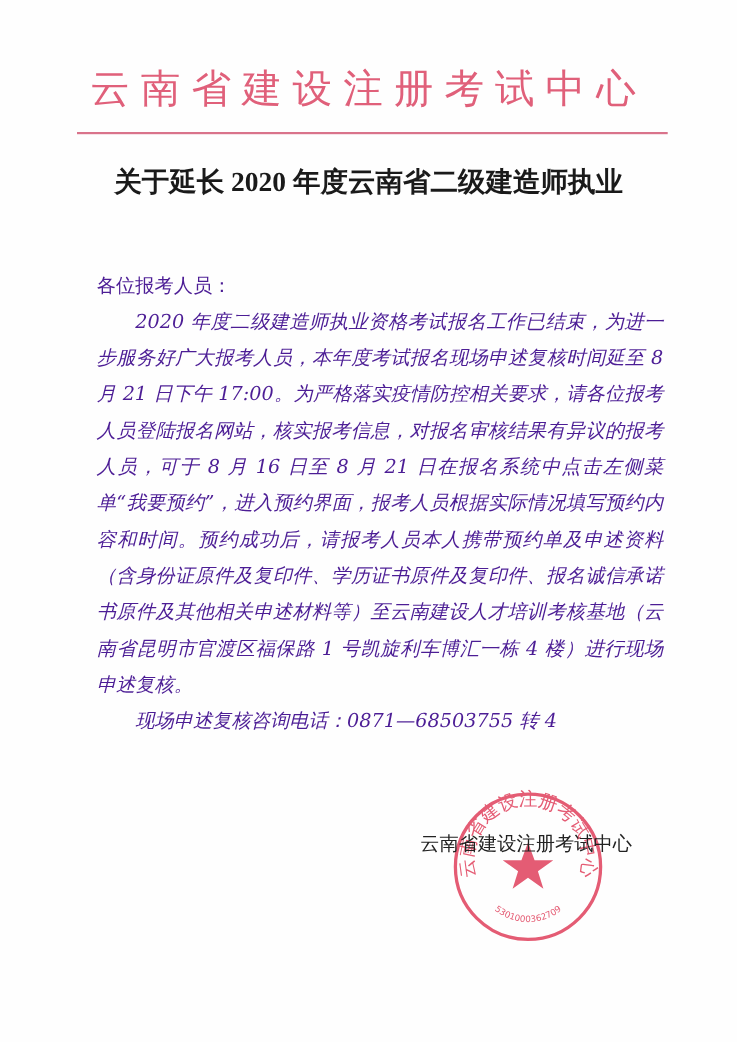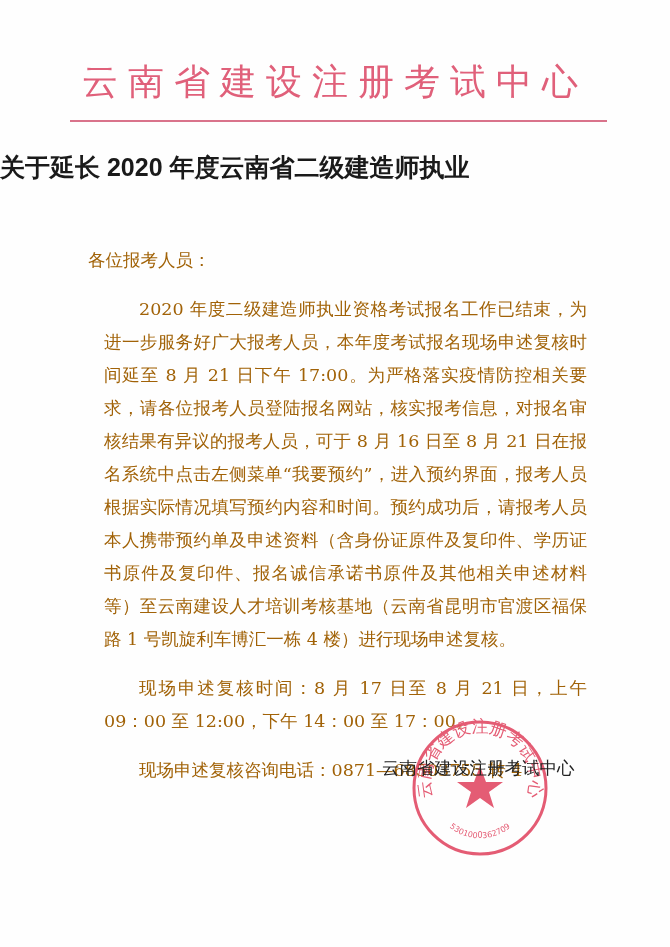--- a/index.html
+++ b/index.html
@@ -9,31 +9,31 @@
   }
   .letterhead {
     position: absolute; left: 0; top: 60px; width: 670px; text-align: center;
     color: #e0607a; font-size: 36px; letter-spacing: 10px; line-height: 44px;
     font-family: "DejaVu Serif", serif; font-weight: normal;
   }
   .rule {
     position: absolute; left: 70px; top: 120px; width: 537px; height: 2px; background: #d9738b;
   }
   .title {
-    position: absolute; left: 0; top: 150px; width: 670px; text-align: left;
+    position: absolute; left: 0; top: 150px; width: 670px; text-align: center;
     font-size: 25px; font-weight: bold; line-height: 34px; color: #1a1a1a;
-    font-family: Liberation Sans, sans-serif;
+    font-family: Liberation Serif, serif;
   }
   .body {
     position: absolute; left: 88px; top: 244px; width: 515px;
     font-size: 17.5px; line-height: 33px; text-align: justify;
-    font-family: "DejaVu Serif", serif; color: #a16207;
+    font-family: "DejaVu Serif", serif; color: #4c1d95;
   }
   .salutation { margin: 0; }
-  .para { margin: 16px; text-indent: 2em; }
+  .para { margin: 0; text-indent: 2em; font-style: italic; }
   .signature {
     position: absolute; left: 382px; top: 752px; width: 240px; font-size: 17.5px; line-height: 33px;
     font-family: "DejaVu Serif", serif; color: #222;
   }
   .sig-org { display: block; letter-spacing: 0px; }
   .sig-date { display: block; padding-left: 40px; }
   .stamp {
     position: absolute; left: 410px; top: 718px; width: 140px; height: 140px;
     opacity: 0.85; pointer-events: none;
   }
@@ -44,21 +44,20 @@
 <div class="letterhead">云南省建设注册考试中心</div>
 <div class="rule"></div>
 
 <div class="title">
   <div>关于延长 2020 年度云南省二级建造师执业</div>
 </div>
 
 <div class="body">
   <p class="salutation">各位报考人员：</p>
   <p class="para">2020 年度二级建造师执业资格考试报名工作已结束，为进一步服务好广大报考人员，本年度考试报名现场申述复核时间延至 8 月 21 日下午 17:00。为严格落实疫情防控相关要求，请各位报考人员登陆报名网站，核实报考信息，对报名审核结果有异议的报考人员，可于 8 月 16 日至 8 月 21 日在报名系统中点击左侧菜单“我要预约”，进入预约界面，报考人员根据实际情况填写预约内容和时间。预约成功后，请报考人员本人携带预约单及申述资料（含身份证原件及复印件、学历证书原件及复印件、报名诚信承诺书原件及其他相关申述材料等）至云南建设人才培训考核基地（云南省昆明市官渡区福保路 1 号凯旋利车博汇一栋 4 楼）进行现场申述复核。</p>
-  <p class="para">现场申述复核时间：8 月 17 日至 8 月 21 日，上午 09：00 至 12:00，下午 14：00 至 17：00。</p>
   <p class="para">现场申述复核咨询电话：0871—68503755 转 4</p>
 </div>
 
 <svg class="stamp" viewBox="0 0 140 140">
   <defs>
     <path id="arcTop" d="M 22 78 A 50 50 0 1 1 118 78"></path>
     <path id="arcBot" d="M 34 104 A 48 48 0 0 0 106 104"></path>
   </defs>
   <circle cx="70" cy="70" r="66" fill="none" stroke="#e0405c" stroke-width="3"></circle>
   <polygon points="70,48 76,64 93,64 79,74 84,90 70,80 56,90 61,74 47,64 64,64" fill="#e0405c"></polygon>

